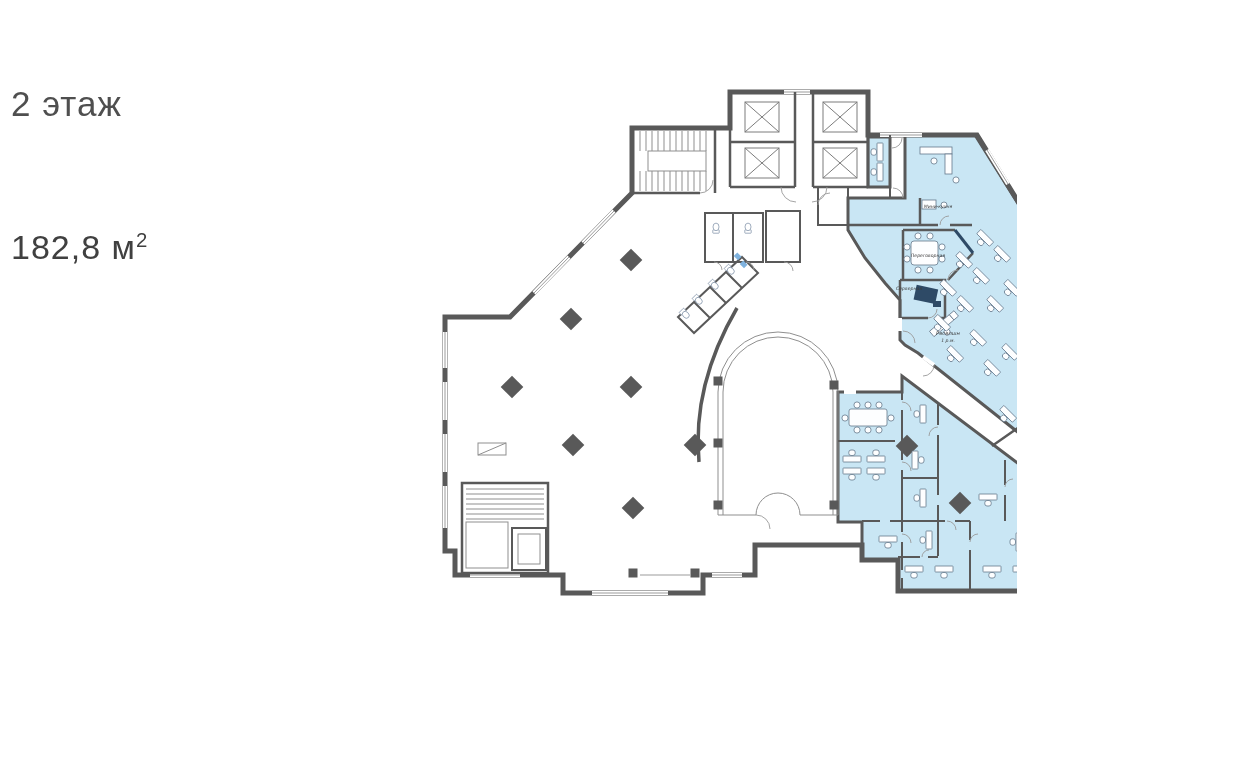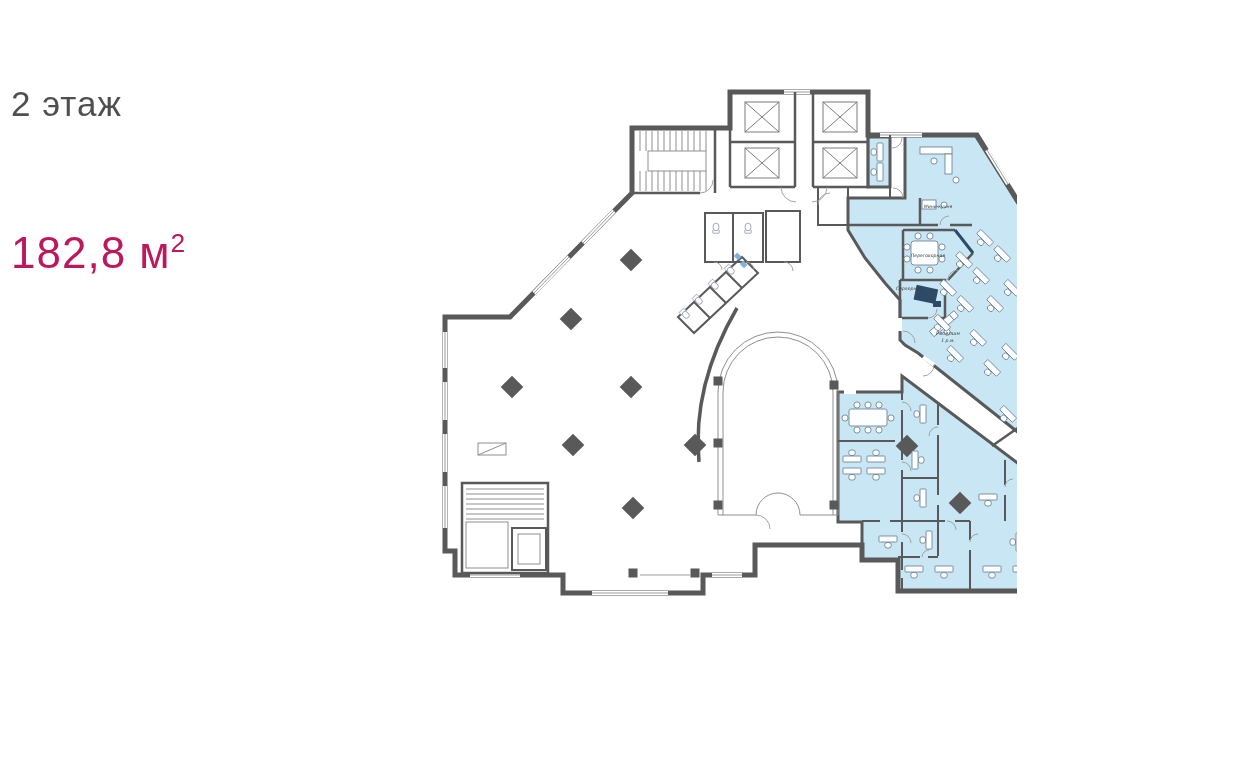--- a/index.html
+++ b/index.html
@@ -1,21 +1,21 @@
 <!DOCTYPE html>
 <html><head>
 <meta charset="utf-8">
 <style>
   html,body{margin:0;padding:0;background:#ffffff;}
   #page{position:relative;width:1017px;height:758px;background:#fff;overflow:hidden;
         font-family:"Liberation Sans",sans-serif;border-radius:22px;}
   #hdr{position:absolute;left:11px;top:84px;color:#4f4f4f;}
   .floor-title{font-size:35px;font-weight:400;letter-spacing:1px;color:#4f4f4f;}
-  .area-title{position:absolute;left:11px;top:228px;font-size:44px;font-weight:400;
-              letter-spacing:1px;color:#be185d;}
+  .area-title{position:absolute;left:11px;top:228px;font-size:34px;font-weight:400;
+              letter-spacing:1px;color:#404040;}
   .area-title sup{font-size:0.6em;}
   svg{position:absolute;left:0;top:0;}
   text{font-family:"DejaVu Sans",sans-serif;font-style:italic;fill:#3d3d3d;}
   .lbl{font-size:5.2px;text-anchor:middle;}
   .lbl-sm{font-size:4.6px;text-anchor:middle;}
   .thin{fill:none;stroke:#8f8f8f;stroke-width:1;}
   .w2{fill:none;stroke:#595959;stroke-width:2;}
   .w25{fill:none;stroke:#595959;stroke-width:2.5;}
   .door{fill:none;stroke:#9a9a9a;stroke-width:.9;}
 </style>

